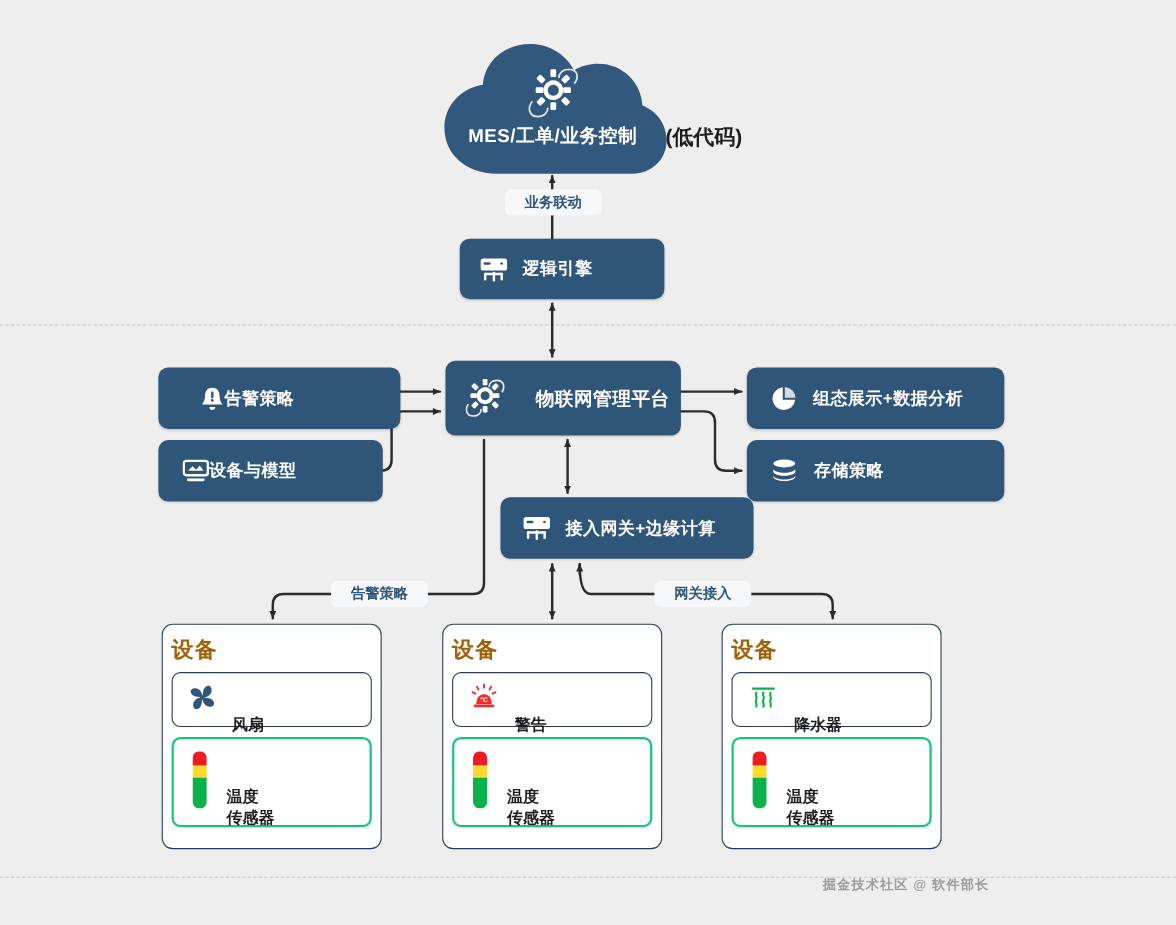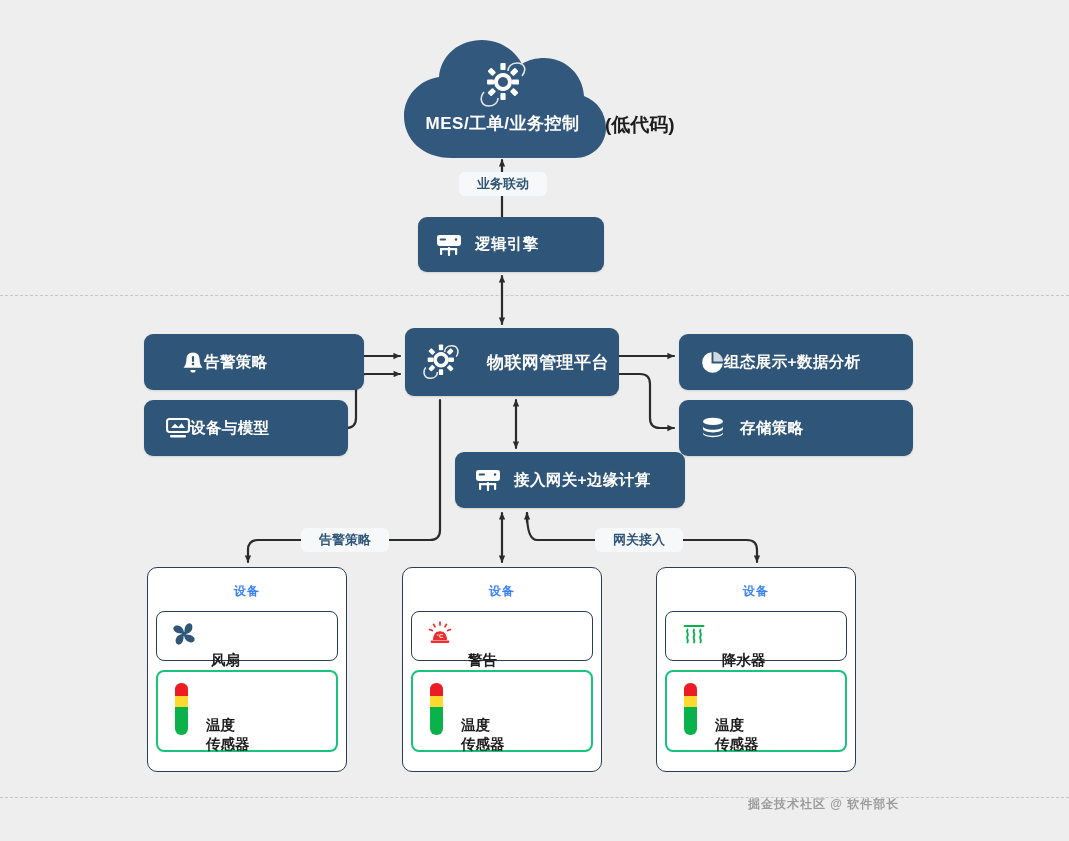--- a/index.html
+++ b/index.html
@@ -50,21 +50,21 @@
   }
   .node .lbl{
     font-size:15.5px;font-weight:bold;letter-spacing:.4px;white-space:nowrap;
   }
 
   #node-logic      {left:418px;top:217px;width:168px;height:55px;padding-left:18px;gap:13px;}
   #node-platform   {left:405px;top:328px;width:196px;height:68px;padding-left:18px;gap:28px;}
   #node-platform .lbl{font-size:17px;}
   #node-alarm      {left:144px;top:334px;width:182px;height:56px;padding-left:38px;}
   #node-model      {left:144px;top:400px;width:182px;height:56px;padding-left:22px;}
-  #node-scada      {left:679px;top:334px;width:212px;height:56px;padding-left:22px;}
+  #node-scada      {left:679px;top:334px;width:212px;height:56px;padding-left:22px;gap:15px;}
   #node-storage    {left:679px;top:400px;width:212px;height:56px;padding-left:22px;gap:15px;}
   #node-gateway    {left:455px;top:452px;width:210px;height:56px;padding-left:20px;gap:13px;}
 
   
   .wire-label{
     position:absolute;background:#f7f8fa;border-radius:6px;
     color:#2f5578;font-size:13px;font-weight:bold;
     display:flex;align-items:center;justify-content:center;
     white-space:nowrap;
   }
@@ -75,21 +75,21 @@
   
   .device-card{
     position:absolute;width:200px;height:205px;
     background:#ffffff;border:1.6px solid #2b3d55;border-radius:10px;
     box-sizing:border-box;padding:8px;
   }
   #card-1{left:147px;top:567px;}
   #card-2{left:402px;top:567px;}
   #card-3{left:656px;top:567px;}
   .card-title{
-    text-align:center;font-size:12px;font-weight:bold;color:#3b82f6;
+    font-size:20px;font-weight:bold;color:#a16207;
     line-height:30px;height:32px;letter-spacing:1px;
   }
   .sub-card{
     box-sizing:border-box;border-radius:8px;background:#ffffff;
     display:flex;align-items:center;gap:14px;padding-left:14px;
   }
   .sub-card.plain{border:1.4px solid #2b3d55;height:50px;margin-top:3px;}
   .sub-card.green{border:2.2px solid #18c47c;height:82px;margin-top:9px;}
   .sub-label{
     font-size:14.5px;font-weight:bold;color:#1d1d1d;line-height:19px;margin-top:48px;

